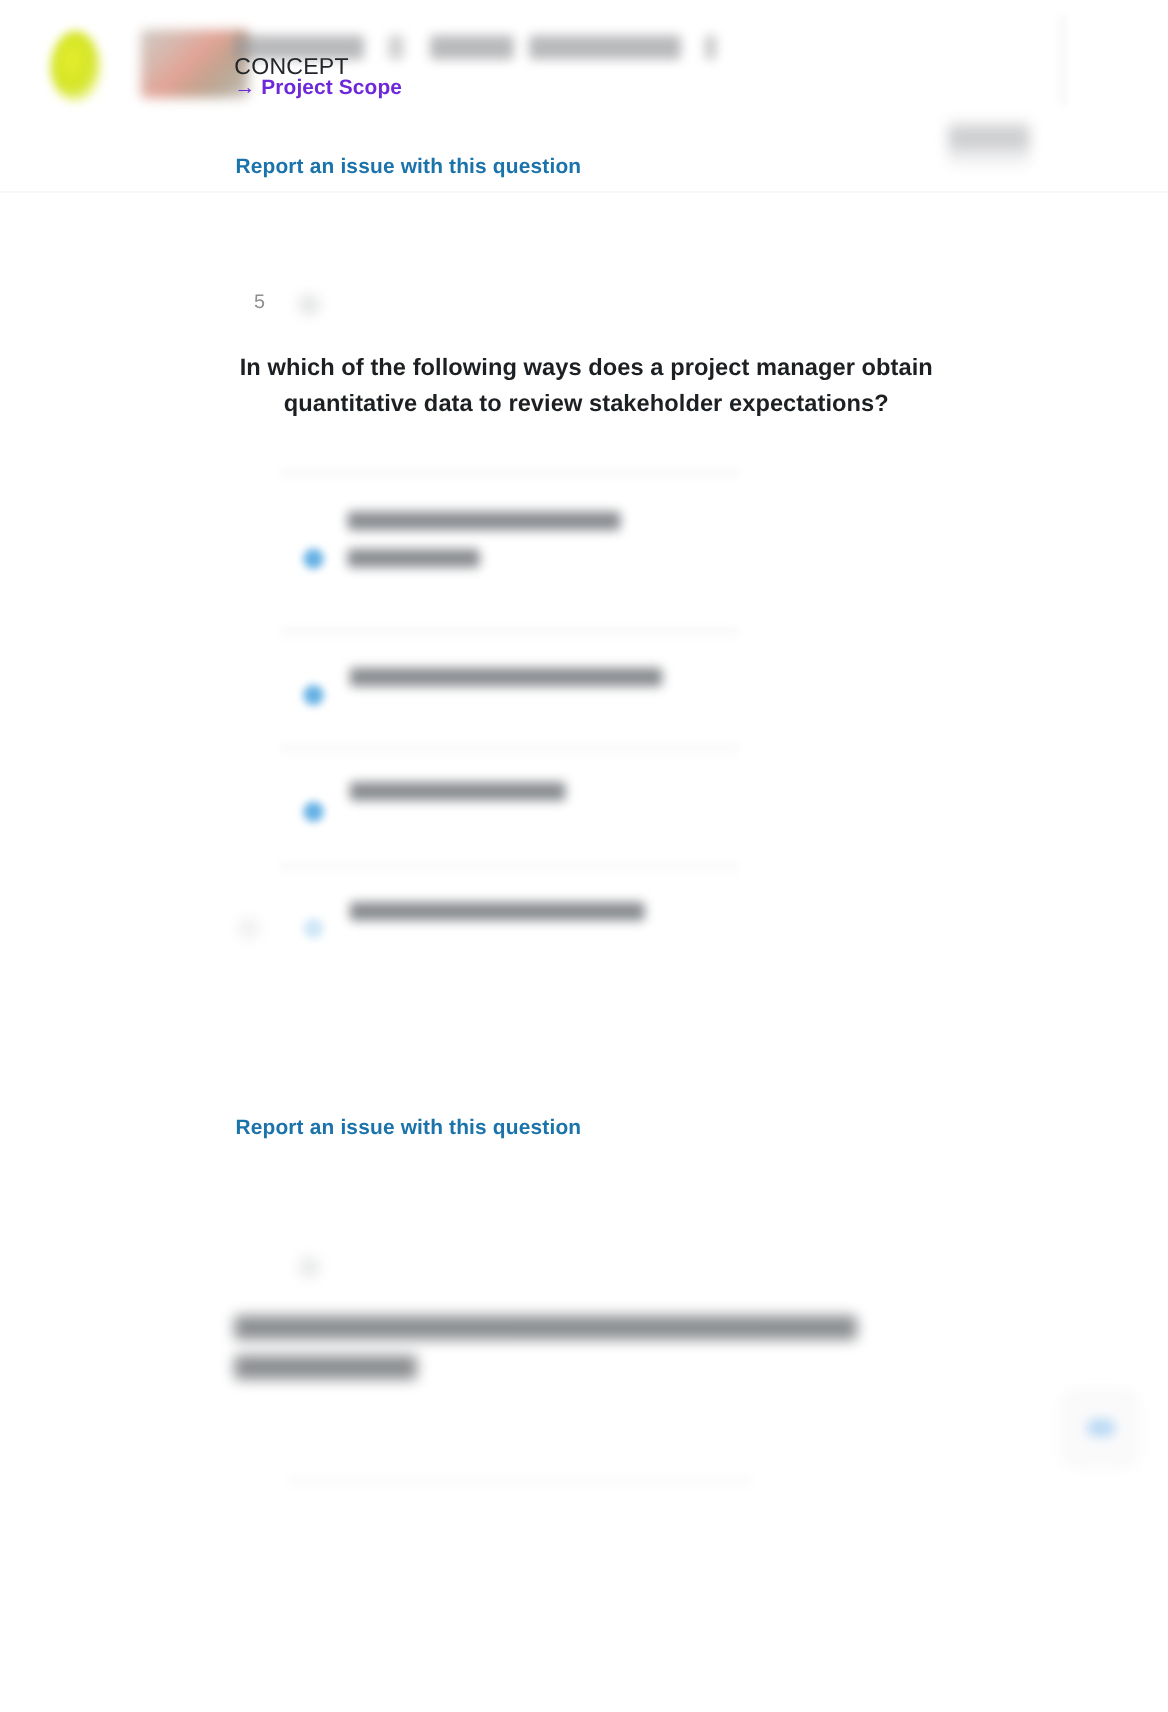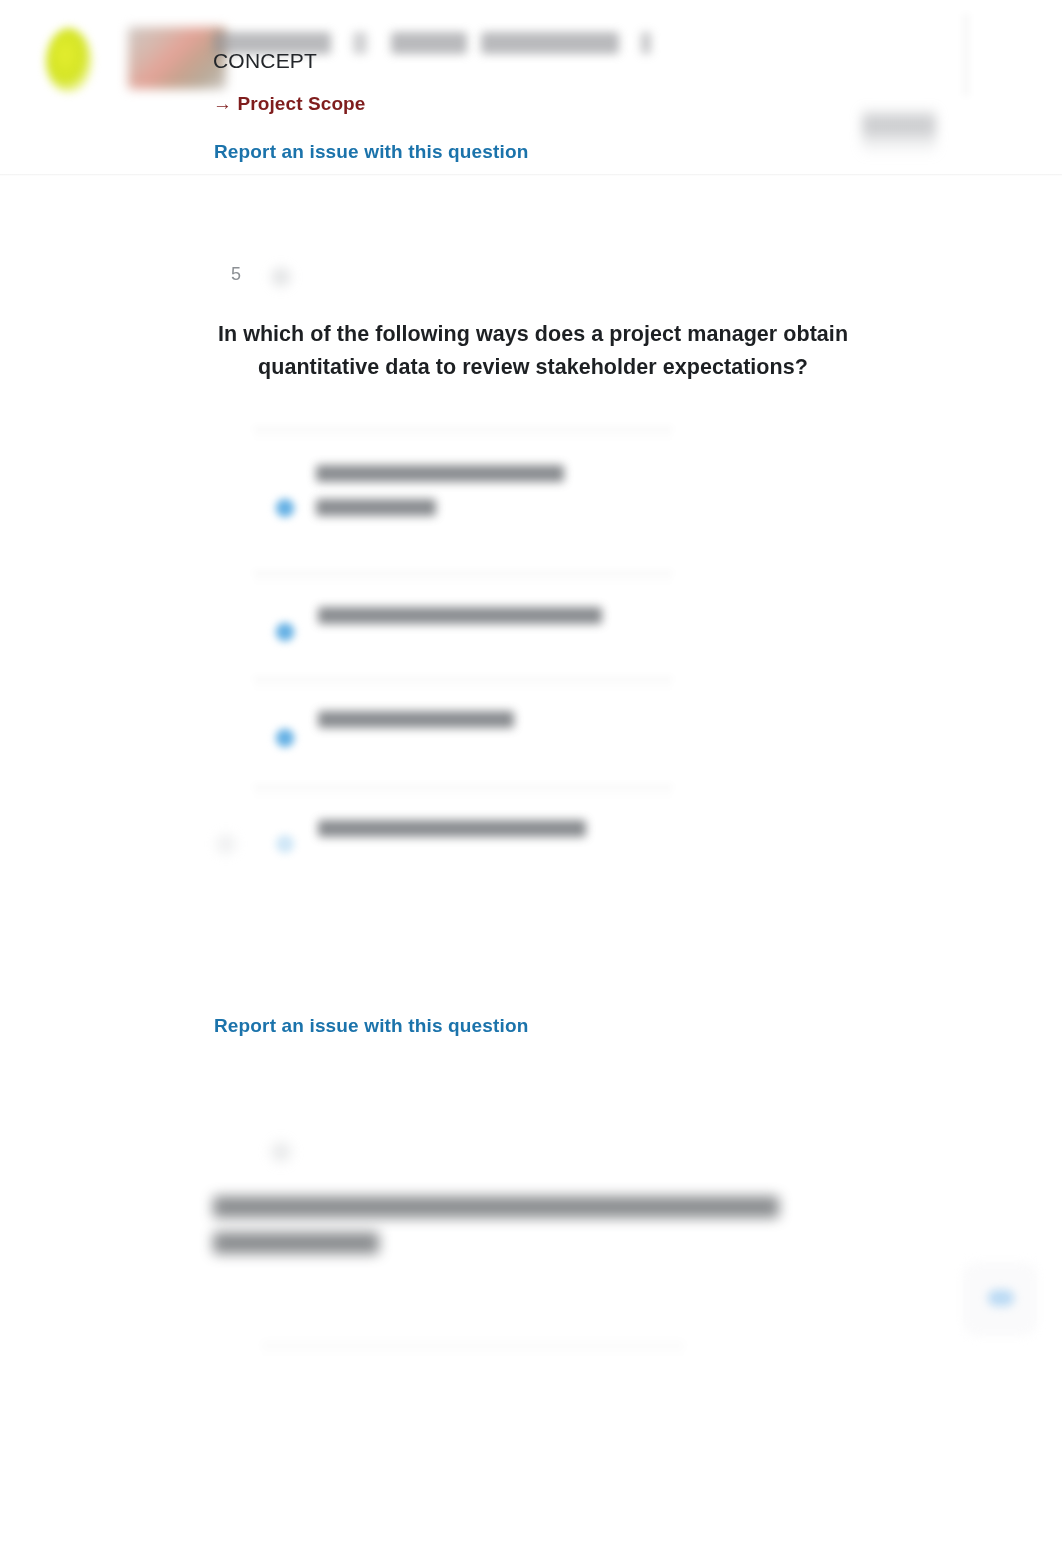--- a/index.html
+++ b/index.html
@@ -80,24 +80,24 @@
     left: 213px; top: 50px;
     font-size: 21px;
     font-weight: 400;
     letter-spacing: 0.2px;
     color: #23262a;
     line-height: 1;
   }
 
   .breadcrumb-link {
     position: absolute;
-    left: 213px; top: 92px;
+    left: 213px; top: 68px;
     font-size: 19px;
     font-weight: 700;
-    color: #7f1d1d;
+    color: #6d28d9;
     letter-spacing: 0.1px;
     line-height: 1.3;
   }
 
   .report-link-top {
     position: absolute;
     left: 214px; top: 140px;
     font-size: 19px;
     font-weight: 700;
     color: #1b73ab;

